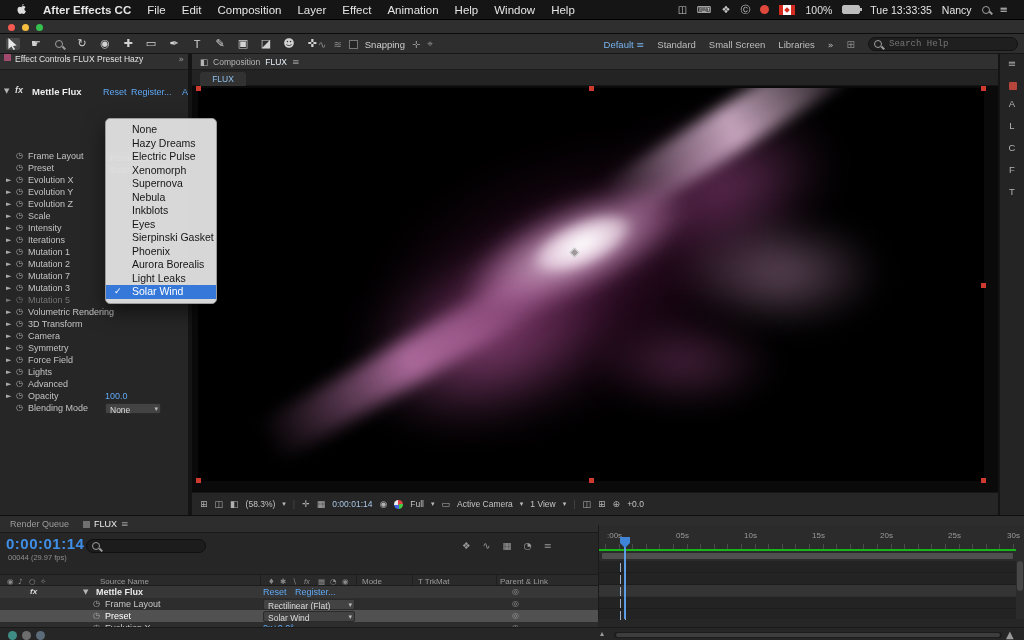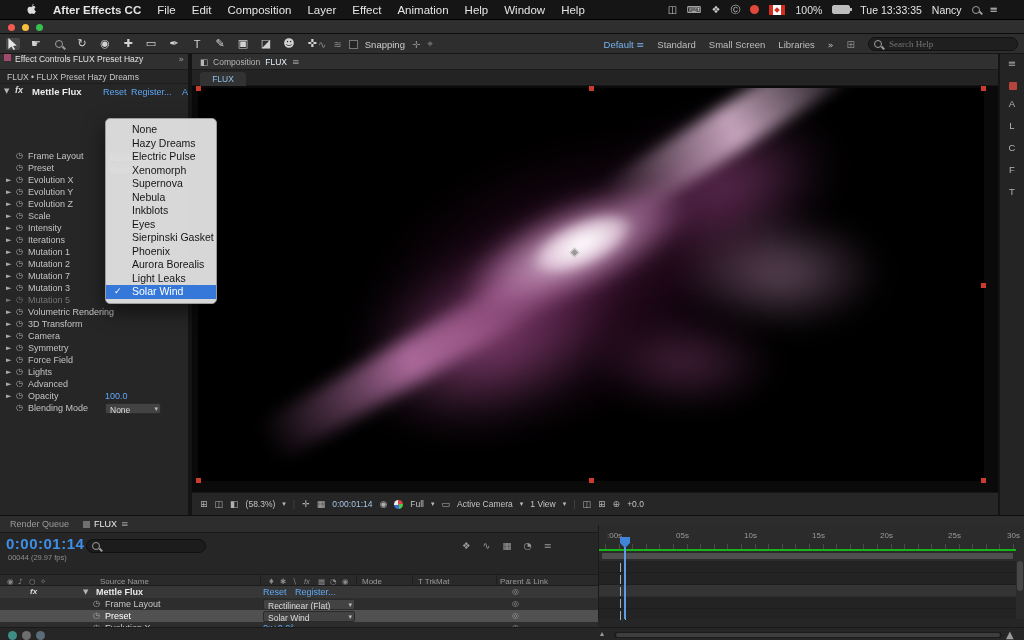--- a/index.html
+++ b/index.html
@@ -1,21 +1,21 @@
 <!DOCTYPE html>
 <html><head>
 <meta charset="utf-8">
 <style>
   *{box-sizing:border-box}
   html,body{margin:0;padding:0}
   body{width:1024px;height:640px;background:#141414;font-family:"Liberation Sans","DejaVu Sans",sans-serif;overflow:hidden;position:relative;color:#ccc}
   .g{font-family:"DejaVu Sans",sans-serif}
 
   
-  .menubar{position:absolute;left:0;top:0;width:1024px;height:20px;background:#151515;display:flex;align-items:center;padding:0 26px;border-bottom:1px solid #000}
+  .menubar{position:absolute;left:0;top:0;width:1024px;height:20px;background:#151515;display:flex;align-items:center;padding:0 16px;border-bottom:1px solid #000}
   .mb-left{display:flex;align-items:center;gap:16px}
   .mb-item{font-size:11.5px;color:#e5e5e5;white-space:nowrap}
   .mb-app{font-weight:bold}
   .mb-right{margin-left:auto;display:flex;align-items:center;gap:10px}
   .st-ico{font-size:10px;color:#c9c9c9}
   .red-dot{width:9px;height:9px;border-radius:50%;background:#e0483c}
   .flag{width:16px;height:10px;background:linear-gradient(90deg,#d52b1e 25%,#fff 25%,#fff 75%,#d52b1e 75%);position:relative}
   .flag::after{content:"";position:absolute;left:50%;top:50%;width:4px;height:4px;background:#d52b1e;transform:translate(-50%,-50%) rotate(45deg)}
   .batt-pct{font-size:10.5px;color:#e0e0e0}
   .battery{width:18px;height:9px;border:1px solid #bdbdbd;border-radius:2px;position:relative;background:#bdbdbd}
@@ -34,21 +34,21 @@
   .tool{font-size:11px;color:#d2d2d2;width:14px;text-align:center;line-height:14px;cursor:default}
   .tool.active{background:#4a4a4a;border-radius:2px}
   .snap-group{position:absolute;left:318px;top:0;height:20px;display:flex;align-items:center;gap:7px}
   .dimico{font-size:10px;color:#8a8a8a}
   .chkbox{width:9px;height:9px;border:1px solid #777;background:#242424}
   .snap-lbl{font-size:9.5px;color:#cfcfcf}
   .ws-group{position:absolute;right:6px;top:0;height:20px;display:flex;align-items:center;gap:13px}
   .ws{font-size:9.5px;color:#bdbdbd;white-space:nowrap}
   .ws.active{color:#79b4f0}
   .srch{position:relative;width:150px;height:14px;background:#1f1f1f;border:1px solid #121212;border-radius:8px}
-  .srch input{position:absolute;left:18px;top:0;width:126px;height:12px;background:transparent;border:none;outline:none;color:#bbb;font-size:9px;font-family:Liberation Serif, serif}
+  .srch input{position:absolute;left:18px;top:0;width:126px;height:12px;background:transparent;border:none;outline:none;color:#bbb;font-size:9px;font-family:Liberation Mono, monospace}
   .srch .mag{position:absolute;left:5px;top:2px}
 
   
   .ec-panel{position:absolute;left:0;top:54px;width:190px;height:461px;background:#262626;border-right:2px solid #141414}
   .ec-tabbar{position:absolute;left:0;top:0;width:100%;height:16px;background:#303030;border-bottom:1px solid #1b1b1b;display:flex;align-items:flex-start;padding:0 4px;gap:4px}
   .ec-tabicon{width:7px;height:7px;background:#a24a6e}
   .ec-title{font-size:8.5px;color:#e3e3e3;white-space:nowrap;overflow:hidden;flex:1}
   .ec-ovf{font-size:9px;color:#9a9a9a}
   .ec-bc{position:absolute;left:0;top:16px;width:100%;height:14px;border-bottom:1px solid #1b1b1b;font-size:8.5px;color:#c6c6c6;padding:2px 0 0 7px;white-space:nowrap}
   .ec-effhead{position:absolute;left:0;top:30px;width:100%;height:14px}
@@ -239,21 +239,20 @@
     </span>
   </div>
 </div>
 
 <div class="ec-panel">
   <div class="ec-tabbar">
     <span class="ec-tabicon"></span>
     <span class="ec-title">Effect Controls FLUX Preset Hazy</span>
     <span class="ec-ovf g">»</span>
   </div>
-  <div class="ec-bc">FLUX • FLUX Preset Hazy Dreams</div>
   <div class="ec-effhead">
     <span class="tw g">▼</span>
     <span class="fxbadge">fx</span>
     <span class="eff-name">Mettle Flux</span>
     <span class="link ec-reset">Reset</span>
     <span class="link ec-register">Register...</span>
     <span class="link ec-about">A</span>
   </div>
 
   <div class="ecrow" style="top:96px">

